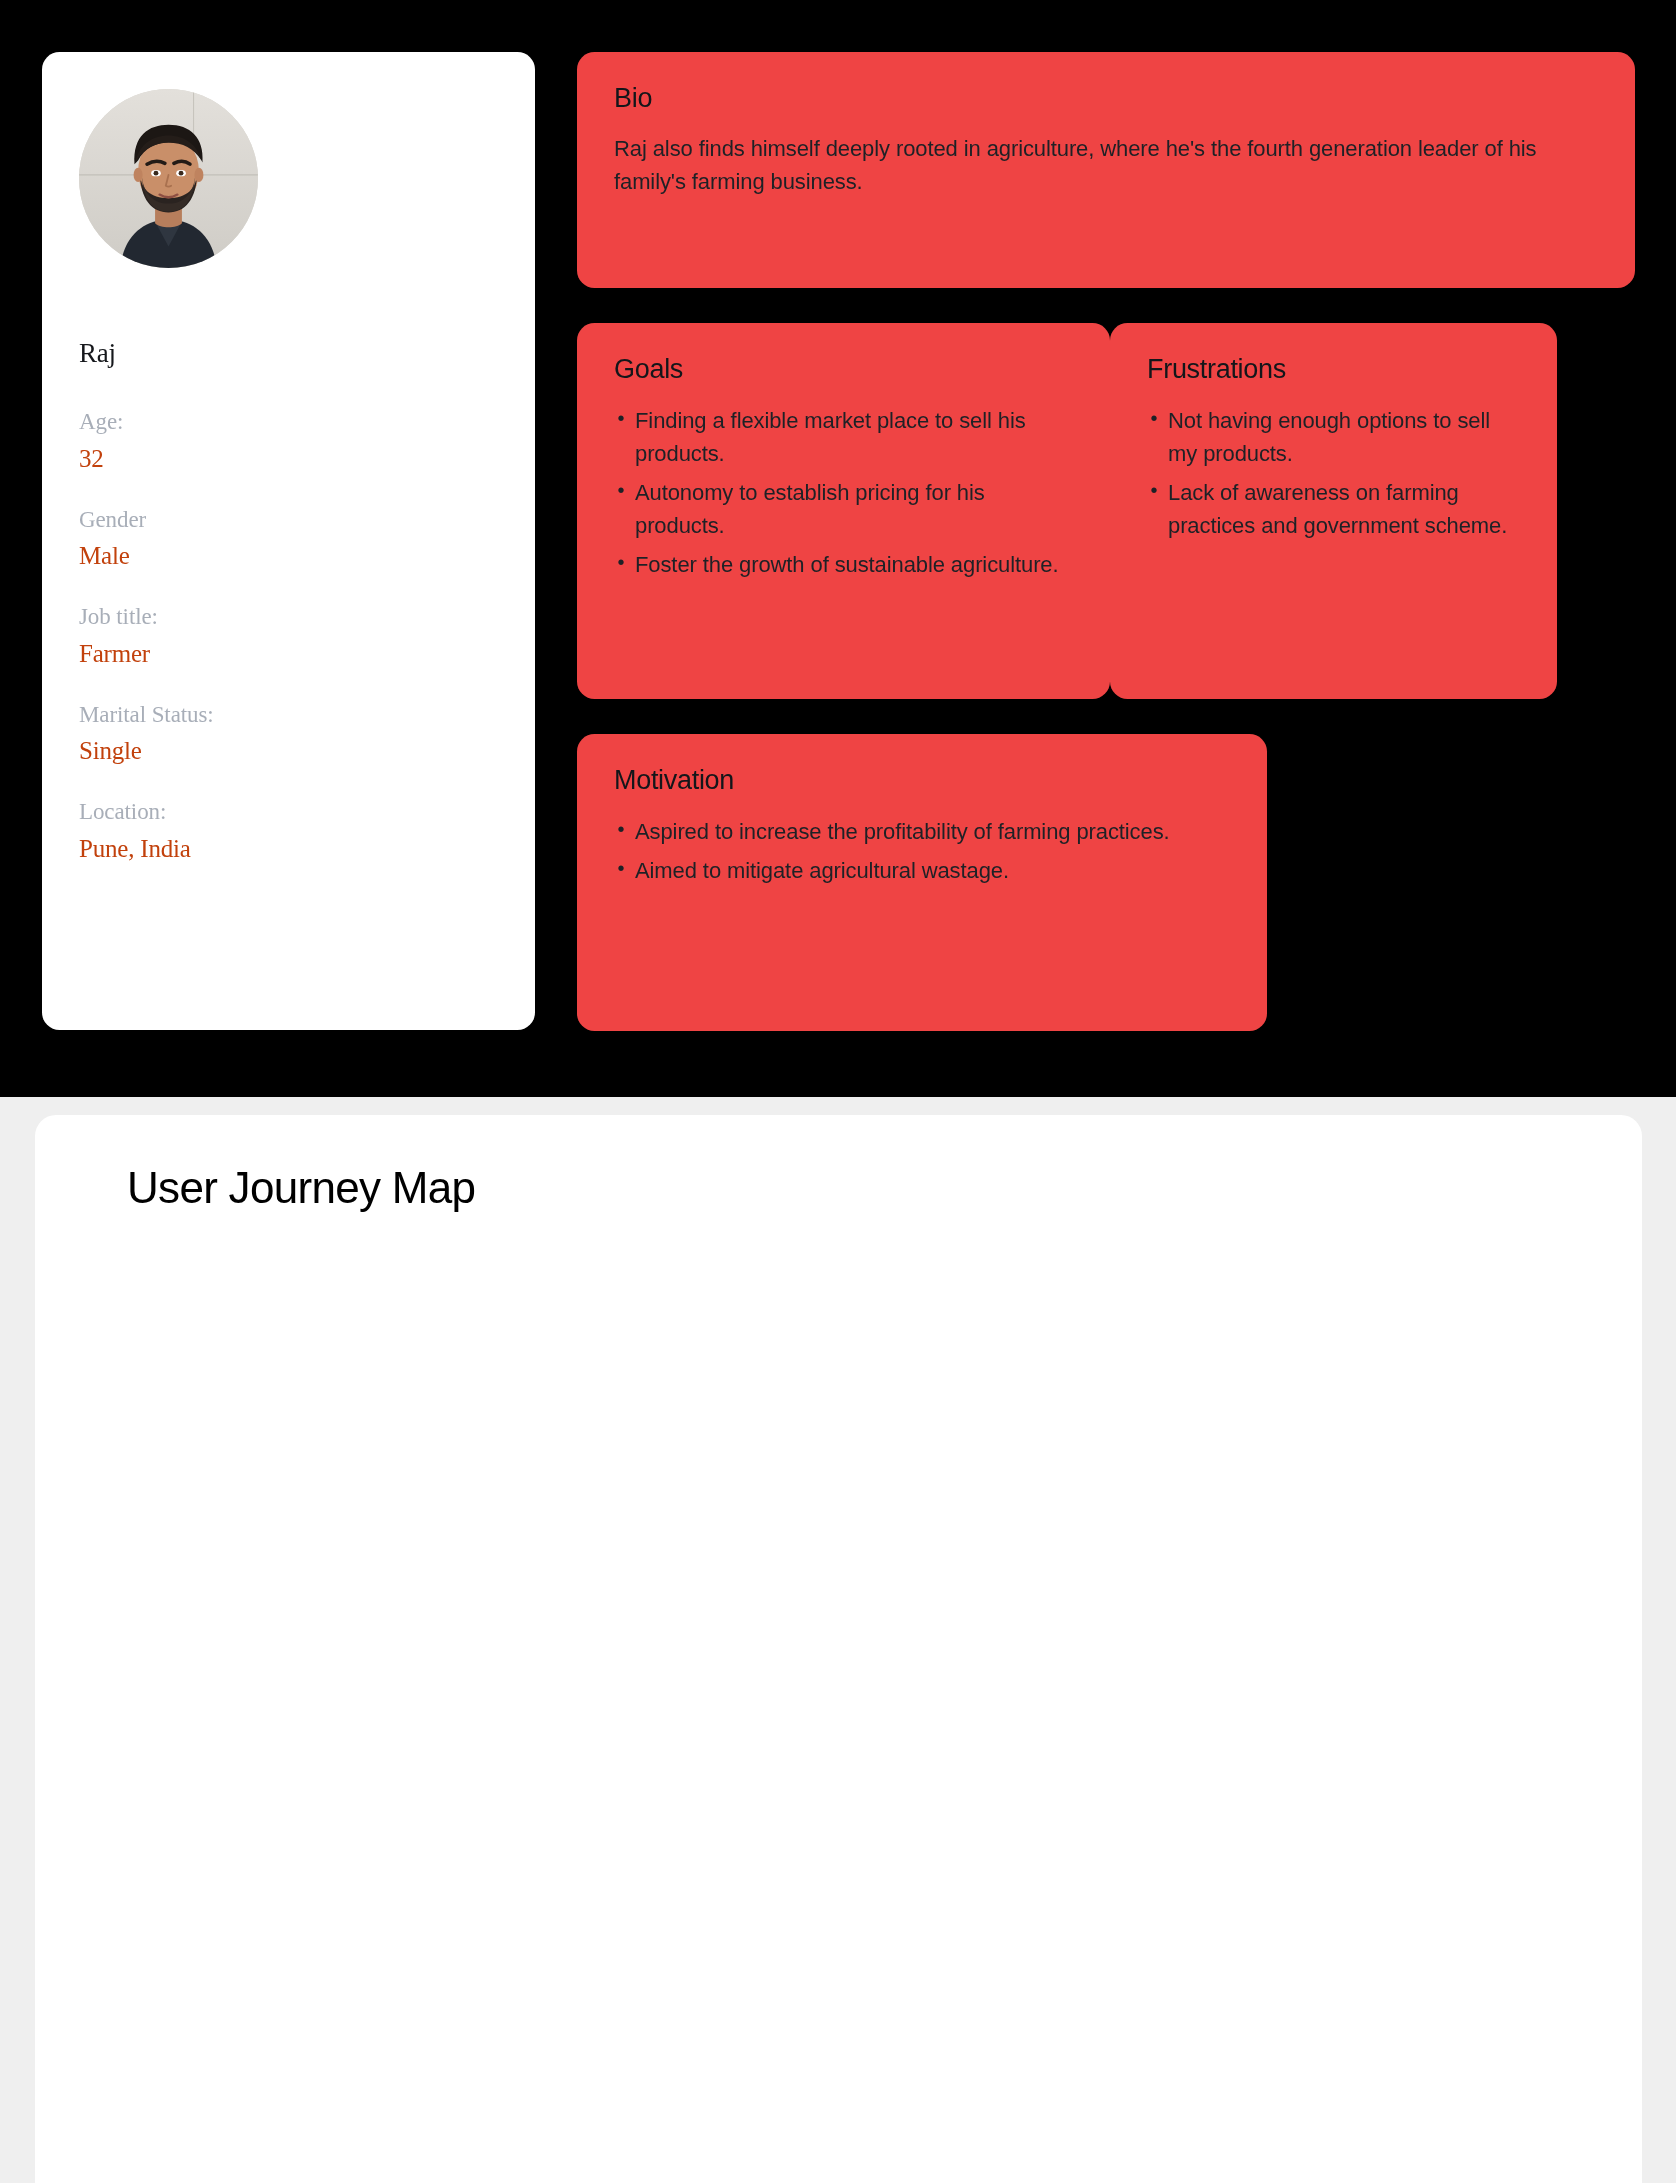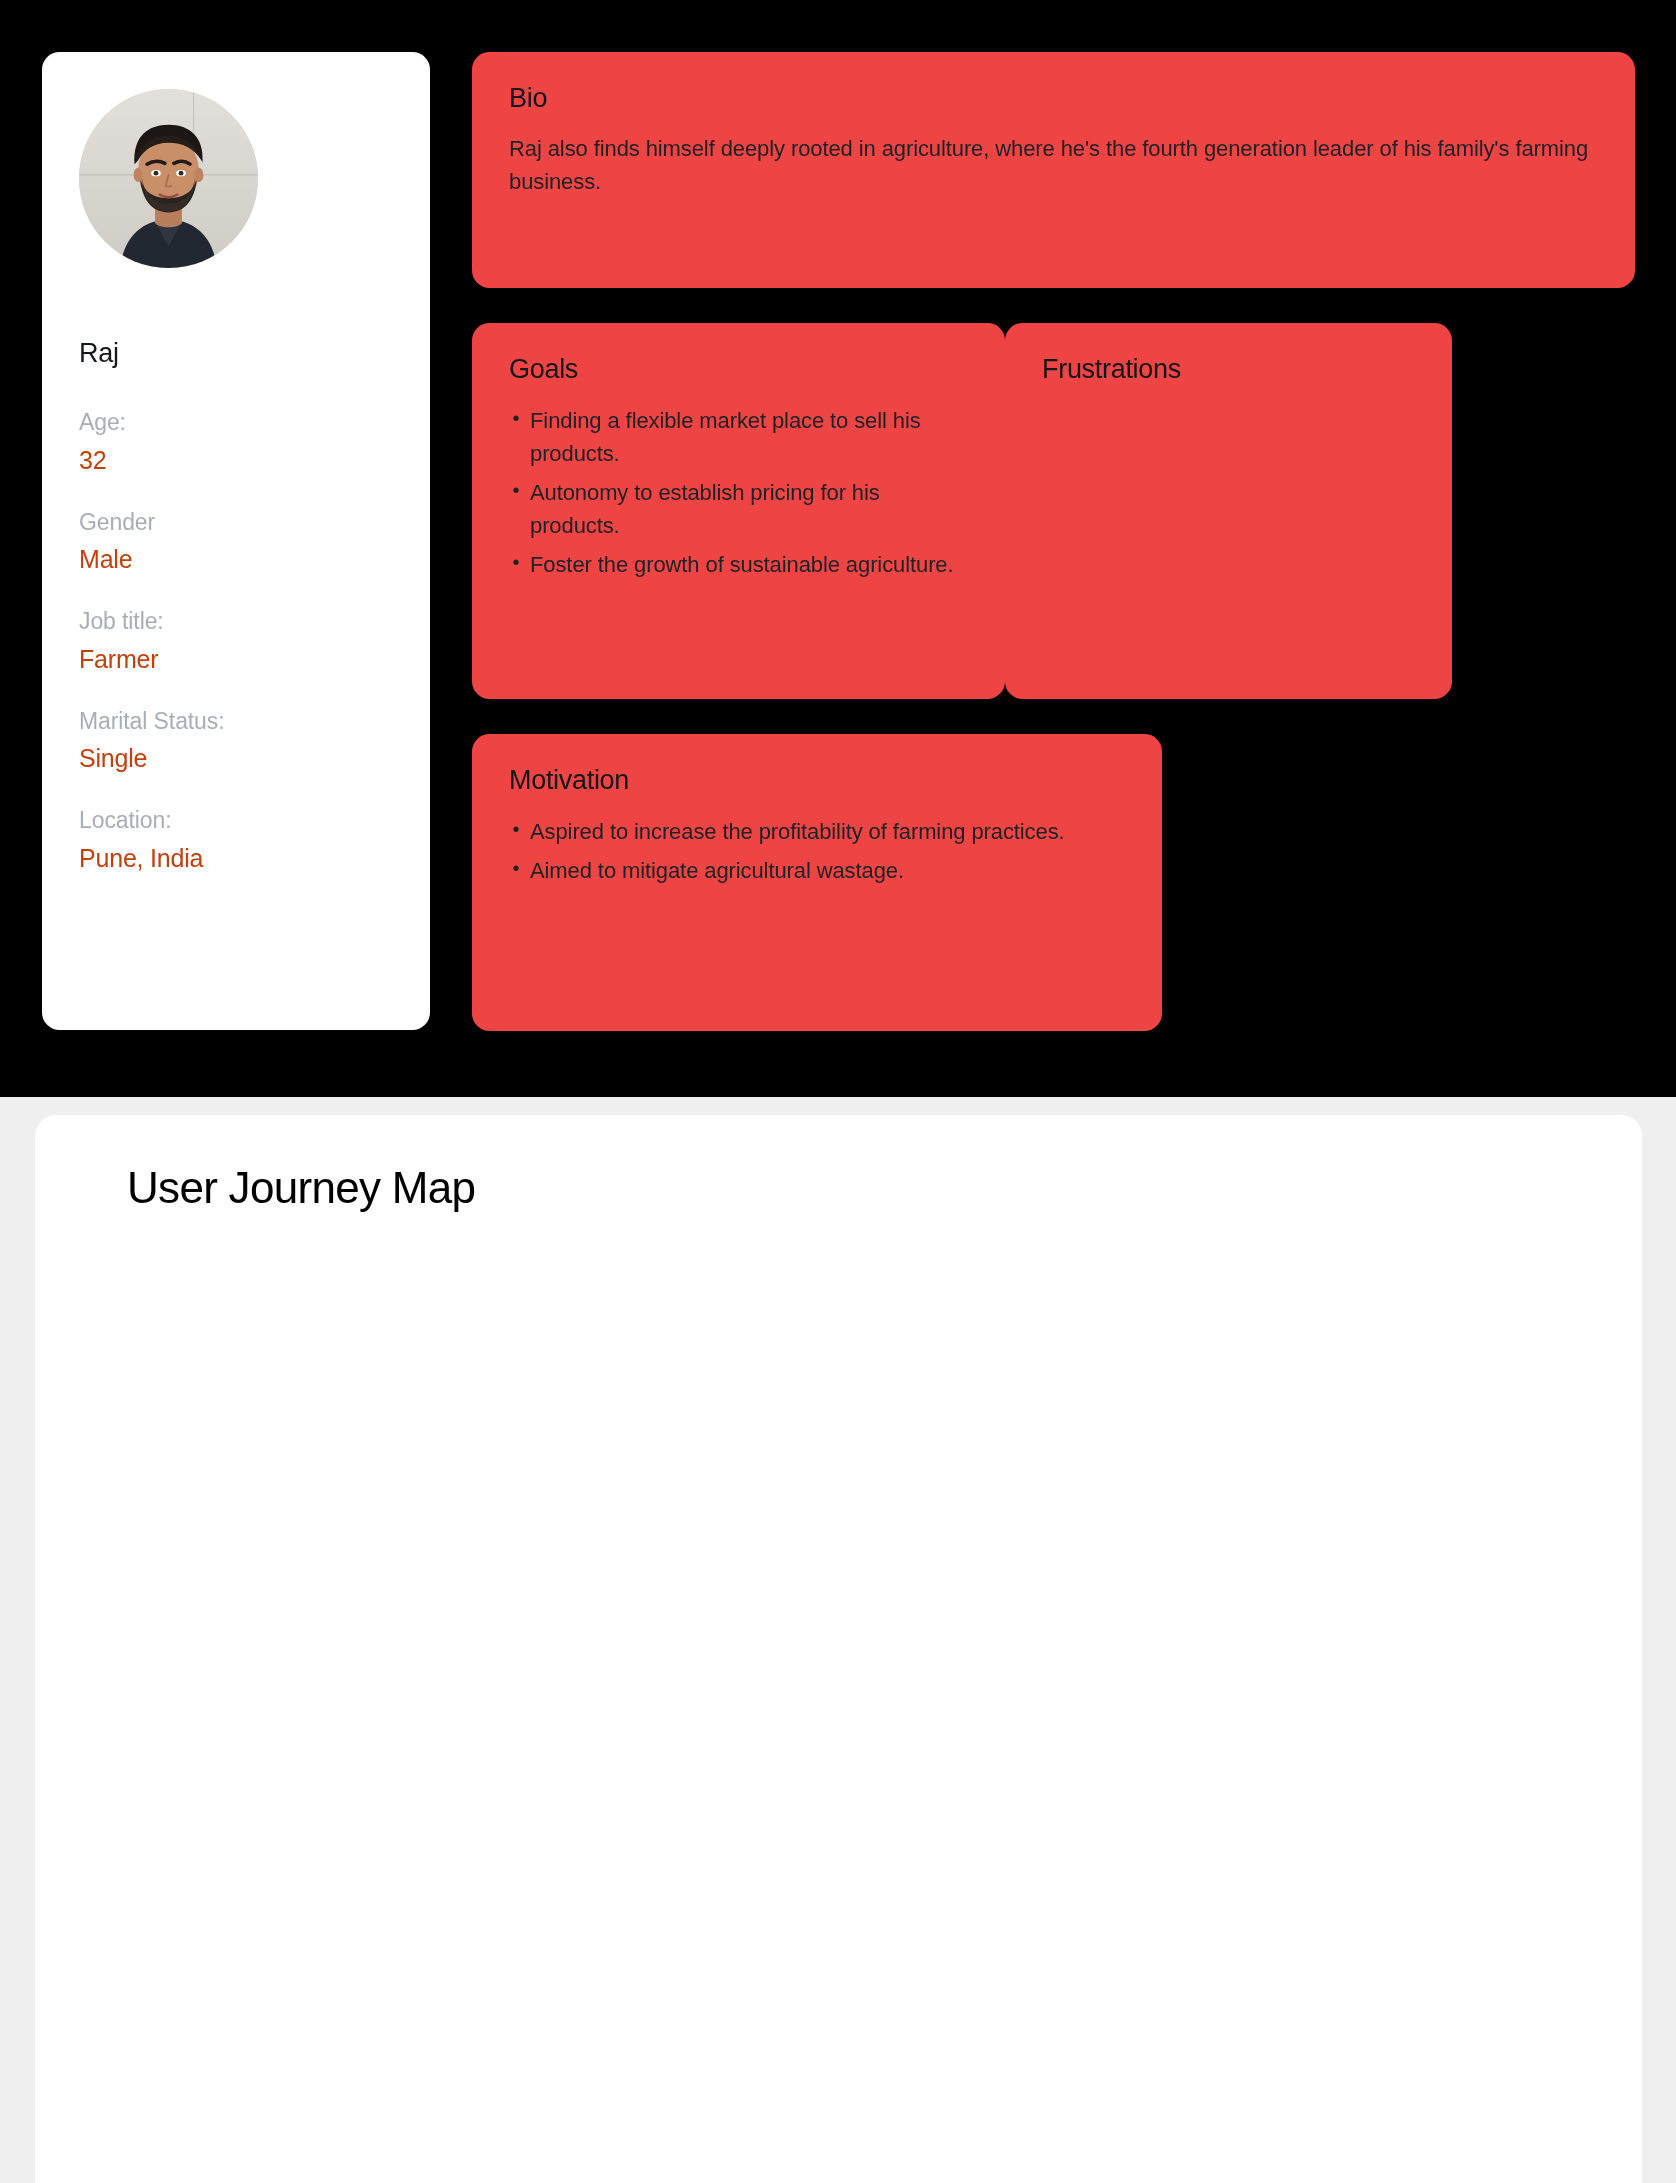--- a/index.html
+++ b/index.html
@@ -17,26 +17,27 @@
     width: 1677px;
     height: 1097px;
     background: #000000;
     padding: 52px 42px 0 42px;
     display: flex;
     gap: 42px;
   }
 
   
   .profile-card {
-    width: 388px;
+    width: 493px;
     height: 978px;
     background: #ffffff;
     border-radius: 17.5px;
     padding: 37px 37px 0 37px;
     flex-shrink: 0;
+    font-family: Liberation Serif, serif;
   }
   .avatar {
     width: 179px;
     height: 179px;
     border-radius: 50%;
     overflow: hidden;
     margin-bottom: 70px;
     background: #d9d6d0;
     position: relative;
   }
@@ -226,20 +227,24 @@
         <div class="card-title">Goals</div>
         <ul>
           <li>Finding a flexible market place to sell his products.</li>
           <li>Autonomy to establish pricing for his products.</li>
           <li>Foster the growth of sustainable agriculture.</li>
         </ul>
       </div>
 
       <div class="card frustrations-card">
         <div class="card-title">Frustrations</div>
+        <ul>
+          <li>Not having enough options to sell my products.</li>
+          <li>Lack of awareness on farming practices and government scheme.</li>
+        </ul>
       </div>
     </div>
 
     <div class="card motivation-card">
       <div class="card-title">Motivation</div>
       <ul>
         <li>Aspired to increase the profitability of farming practices.</li>
         <li>Aimed to mitigate agricultural wastage.</li>
       </ul>
     </div>

